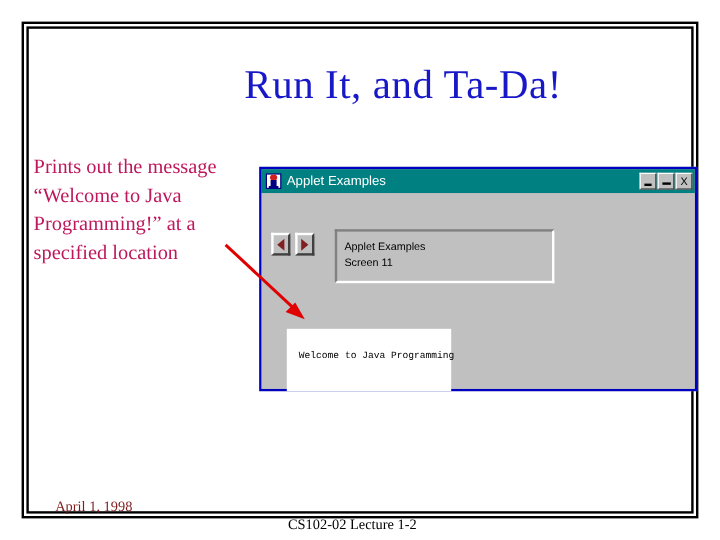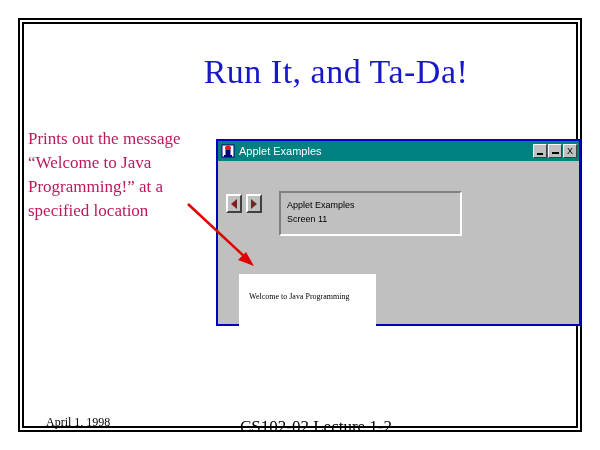--- a/index.html
+++ b/index.html
@@ -220,43 +220,43 @@
     left: 21px;
     top: 113px;
     width: 137px;
     height: 52px;
     background: #ffffff;
   }
   #canvas-message {
     position: absolute;
     left: 10px;
     top: 18px;
-    font-family: Liberation Serif, serif;
+    font-family: Liberation Mono, monospace;
     font-size: 8px;
     line-height: 10px;
     color: #000000;
     white-space: nowrap;
   }
 
   
   #footer-date {
     position: absolute;
     left: 46px;
     top: 415px;
     font-family: "Liberation Serif", serif;
     font-size: 12px;
-    color: #000000;
+    color: #7f1d1d;
     white-space: nowrap;
   }
   #footer-course {
     position: absolute;
     left: 240px;
-    top: 417px;
-    font-family: "Liberation Serif", serif;
-    font-size: 17px;
+    top: 430px;
+    font-family: "Liberation Serif", serif;
+    font-size: 12px;
     color: #000000;
     white-space: nowrap;
   }
 </style>
 </head>
 <body>
 
 <div id="slide-frame">
   <div id="slide-frame-inner"></div>
 </div>

